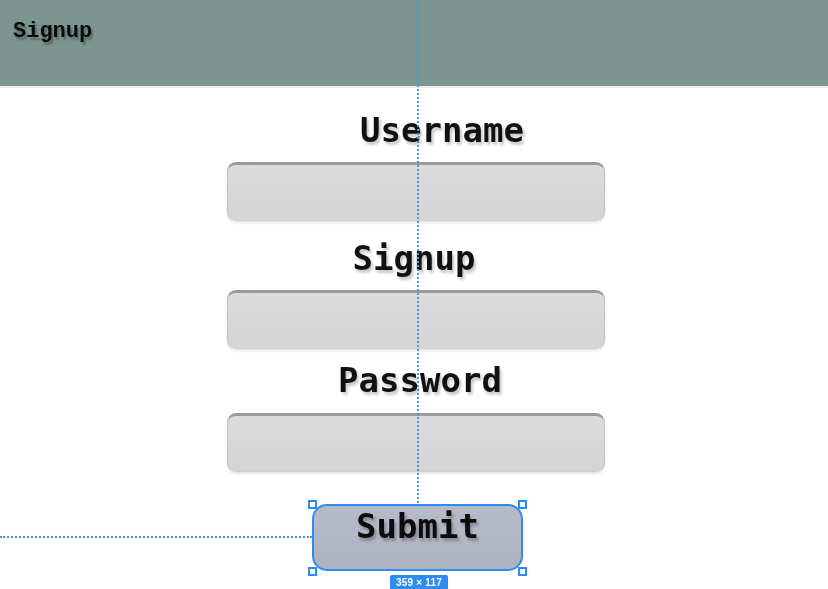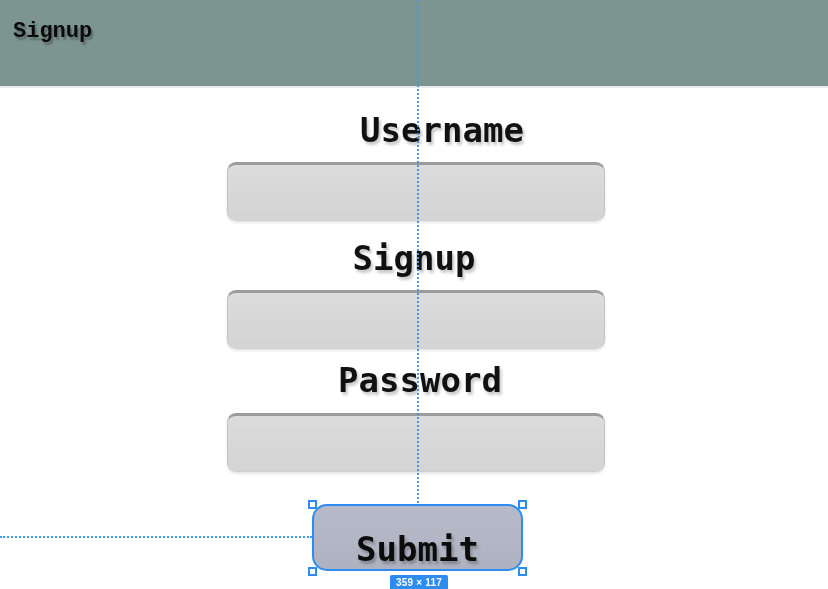--- a/index.html
+++ b/index.html
@@ -90,21 +90,21 @@
     position: absolute;
     left: 312px;
     top: 504px;
     width: 211px;
     height: 67px;
     background: linear-gradient(to bottom, #b7bac7 0%, #b2b5c3 60%, #aeb1bf 100%);
     border-radius: 15px;
     border: 2px solid #2d8cf0;
     box-sizing: border-box;
     display: flex;
-    align-items: flex-end;
+    align-items: flex-start;
     justify-content: center;
   }
   .submit-label {
     font-family: "DejaVu Sans Mono", monospace;
     font-size: 34px;
     font-weight: bold;
     color: #0c0c0c;
     text-shadow: 2px 3px 3px rgba(0,0,0,0.25);
     white-space: nowrap;
   }

